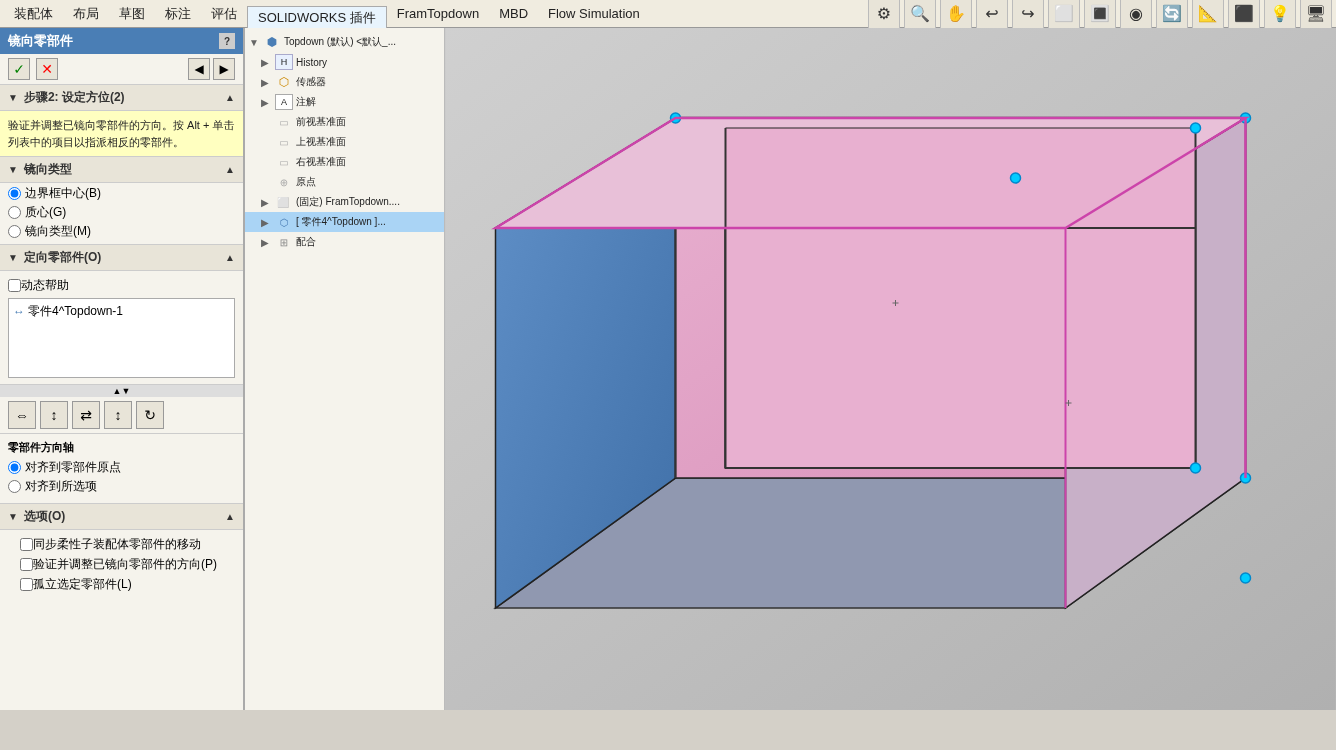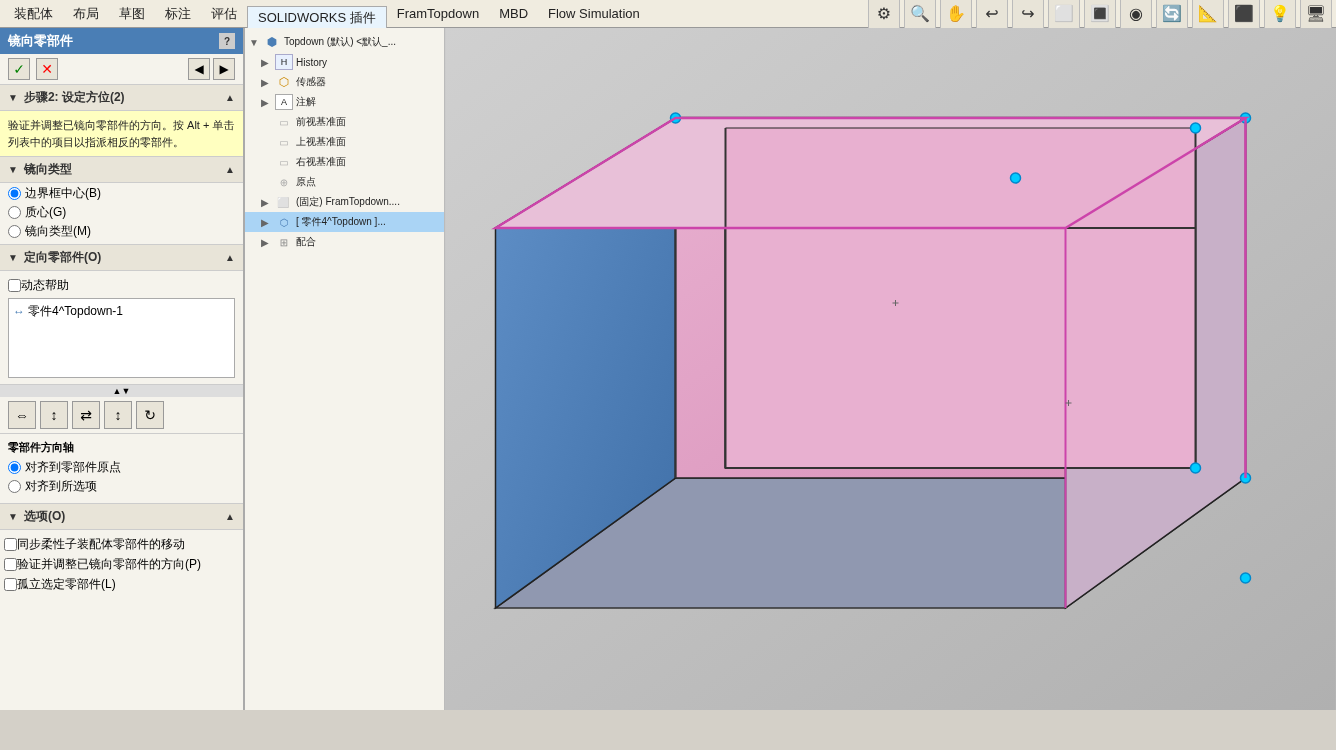--- a/index.html
+++ b/index.html
@@ -82,21 +82,21 @@
     }
 
     .axis-section { padding: 6px 8px; border-bottom: 1px solid #ccc; }
     .axis-align-ref { padding: 6px 8px; border-bottom: 1px solid #ccc; }
     .input-field {
       width: 100%; border: 1px solid #7aabdf; background: #e8f4ff; padding: 2px 4px;
       font-size: 12px; margin-top: 2px; height: 22px;
     }
     .angle-icon { font-size: 11px; margin-right: 3px; color: #888; }
 
-    .options-section { padding: 6px 4px; }
+    .options-section { padding: 6px 20px; }
 
     
     .tree-panel {
       width: 200px; background: #f5f3ec; border-right: 1px solid #bbb;
       overflow-y: auto; padding: 4px 0;
     }
     .tree-item {
       display: flex; align-items: center; padding: 2px 4px; cursor: pointer;
       font-size: 12px; color: #222; white-space: nowrap;
     }

